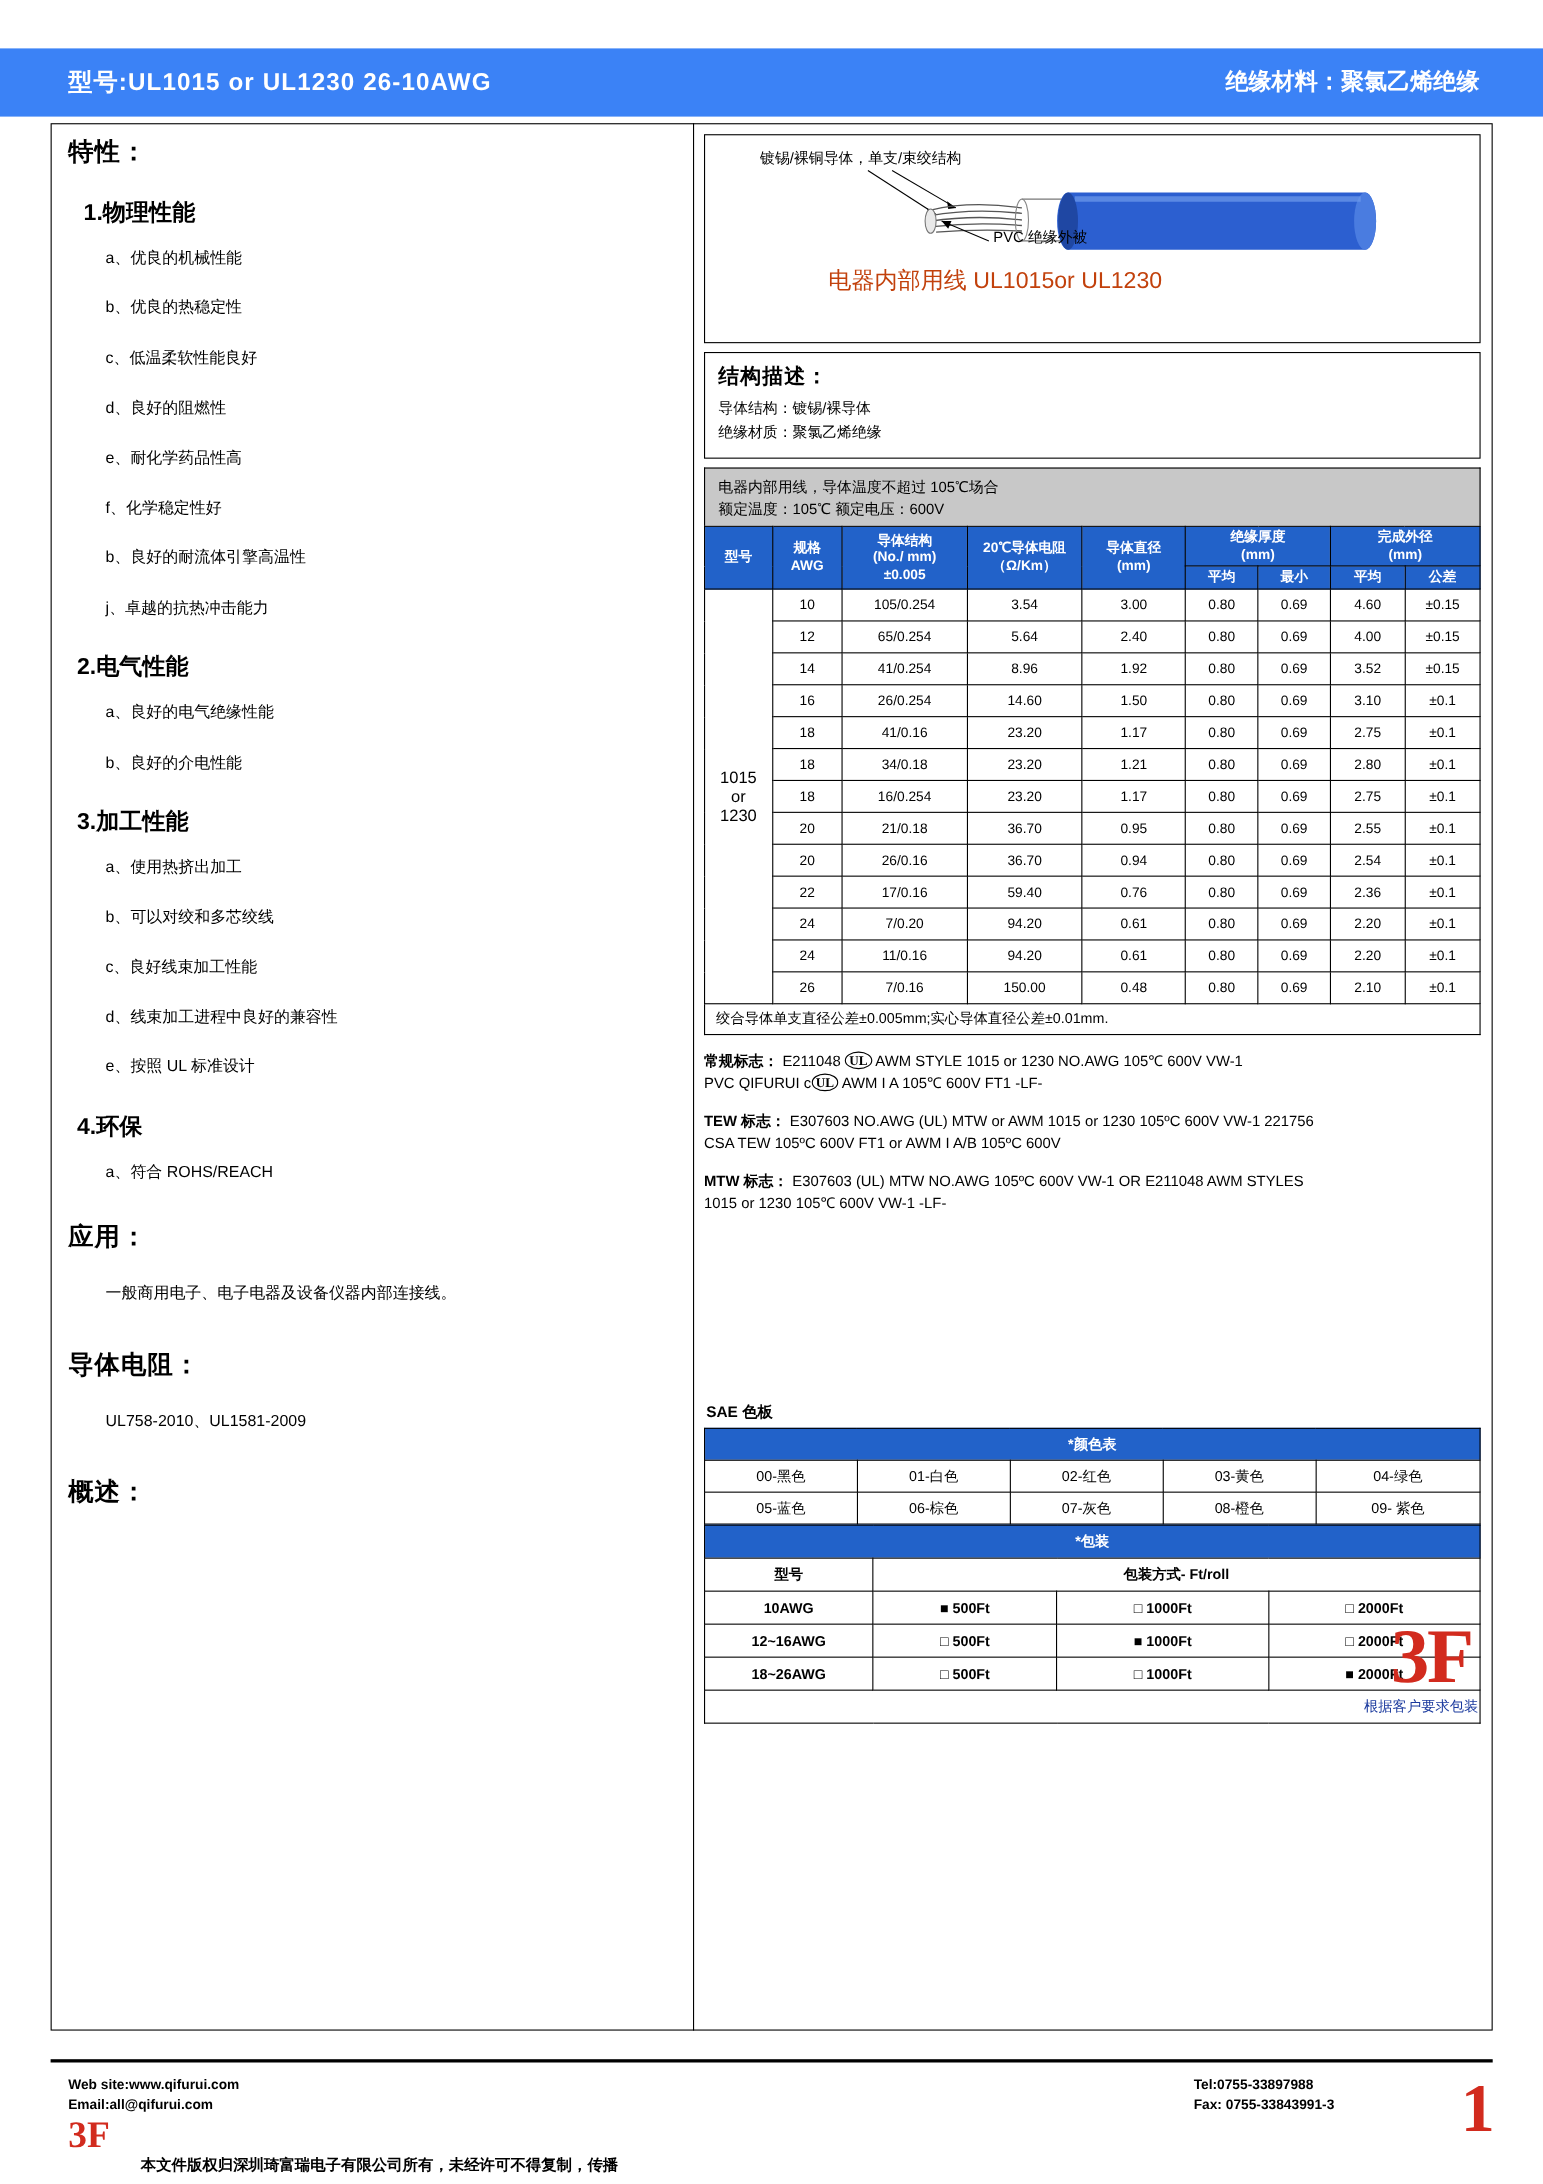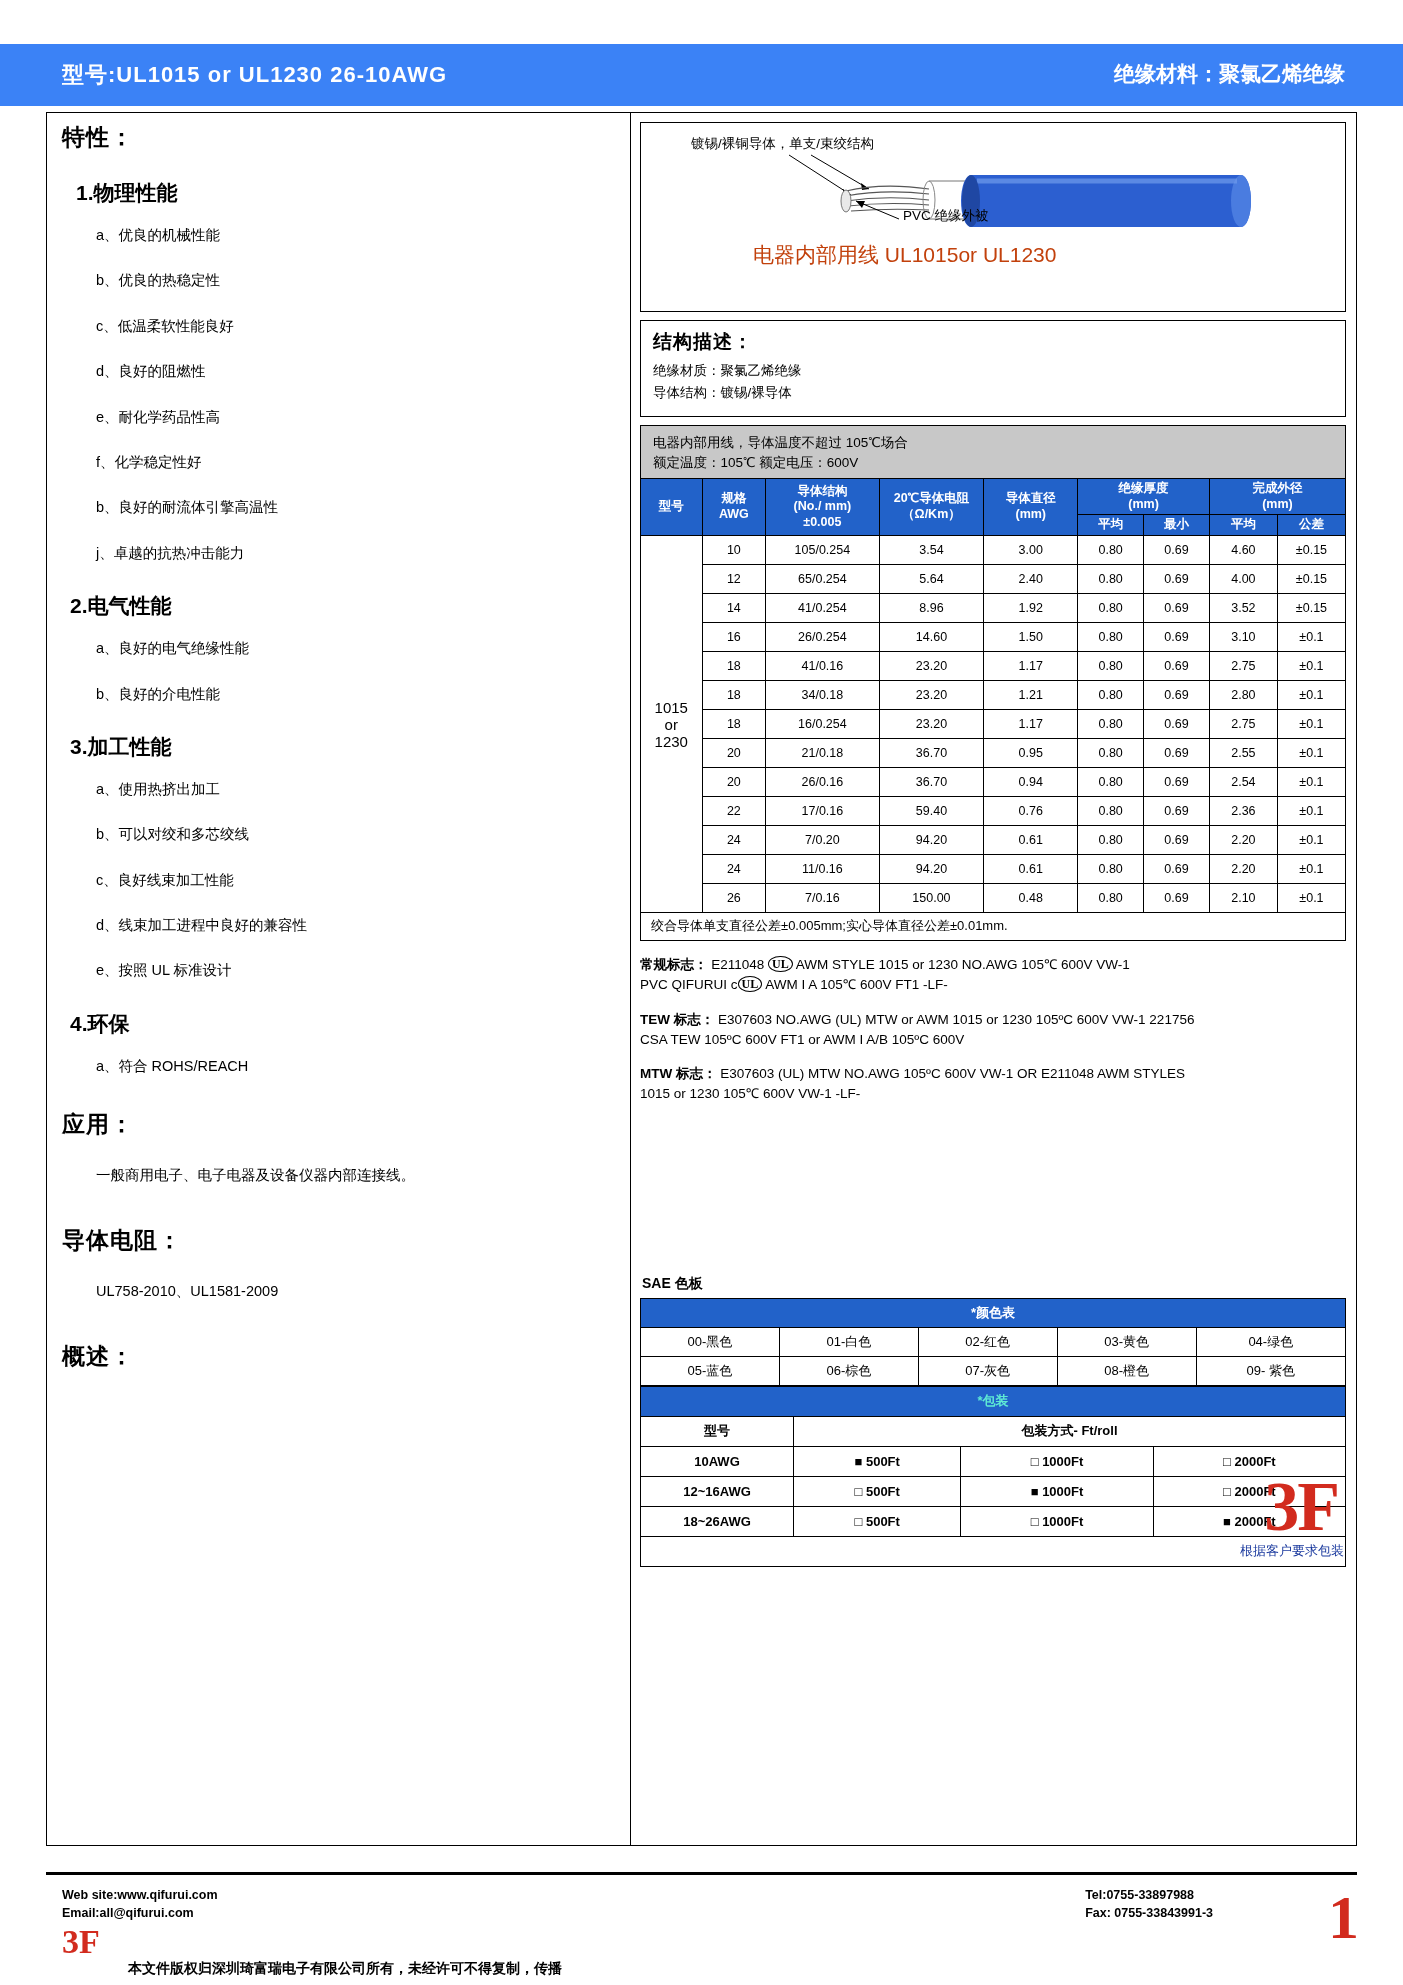--- a/index.html
+++ b/index.html
@@ -230,21 +230,21 @@
     font-size: 13px;
   }
   table.pack td, table.pack th {
     border: 1px solid #000;
     text-align: center;
     height: 27px;
     font-weight: bold;
   }
   table.pack .hdr {
     background: #2262c9;
-    color: #5eead4;
+    color: #ffffff;
   }
   table.pack td.note {
     text-align: right;
     font-weight: normal;
     padding-left: 25px;
     color: #1b3a9e;
   }
   .logo3f {
     position: absolute;
     right: 8px;
@@ -391,22 +391,22 @@
 
         <line x1="258" y1="96" x2="215" y2="78" stroke="#000" stroke-width="1"></line>
         <polygon points="215,78 224,78 221,85" fill="#000"></polygon>
       </svg>
       <div class="fig-label-pvc">PVC  绝缘外被</div>
       <div class="fig-caption">电器内部用线  UL1015or UL1230</div>
     </div>
 
     <div class="box struct-box">
       <div class="struct-title">结构描述：</div>
+      <div class="struct-line">导体结构：镀锡/裸导体</div>
       <div class="struct-line">绝缘材质：聚氯乙烯绝缘</div>
-      <div class="struct-line">导体结构：镀锡/裸导体</div>
     </div>
 
     <div class="note-box">
       <div>电器内部用线，导体温度不超过 105℃场合</div>
       <div>额定温度：105℃  额定电压：600V</div>
     </div>
 
     <table class="spec">
       <thead>
         <tr>

